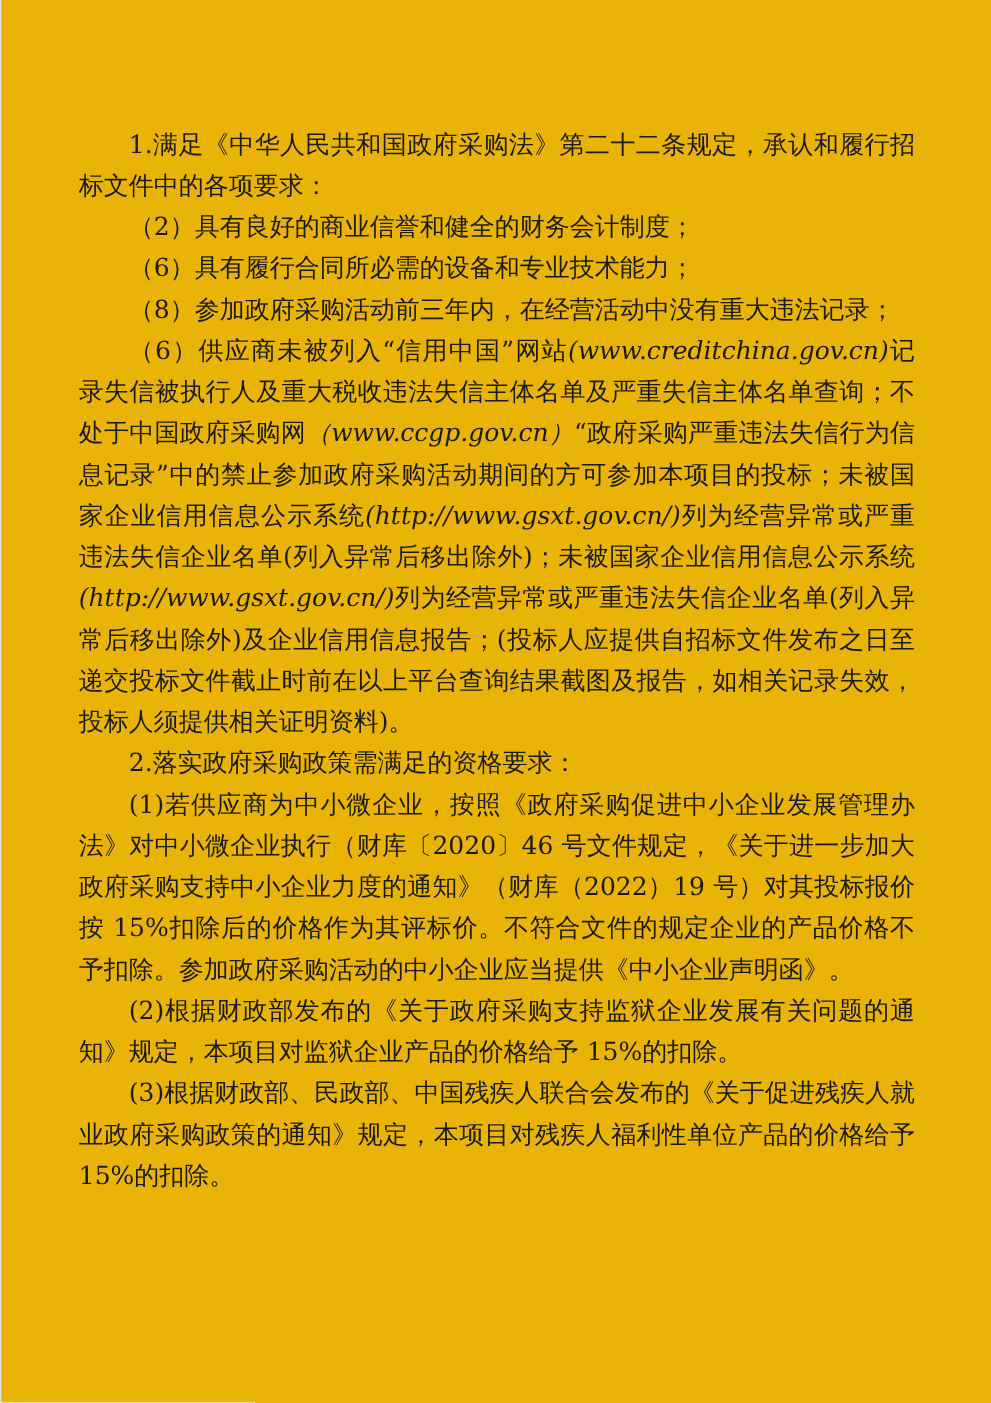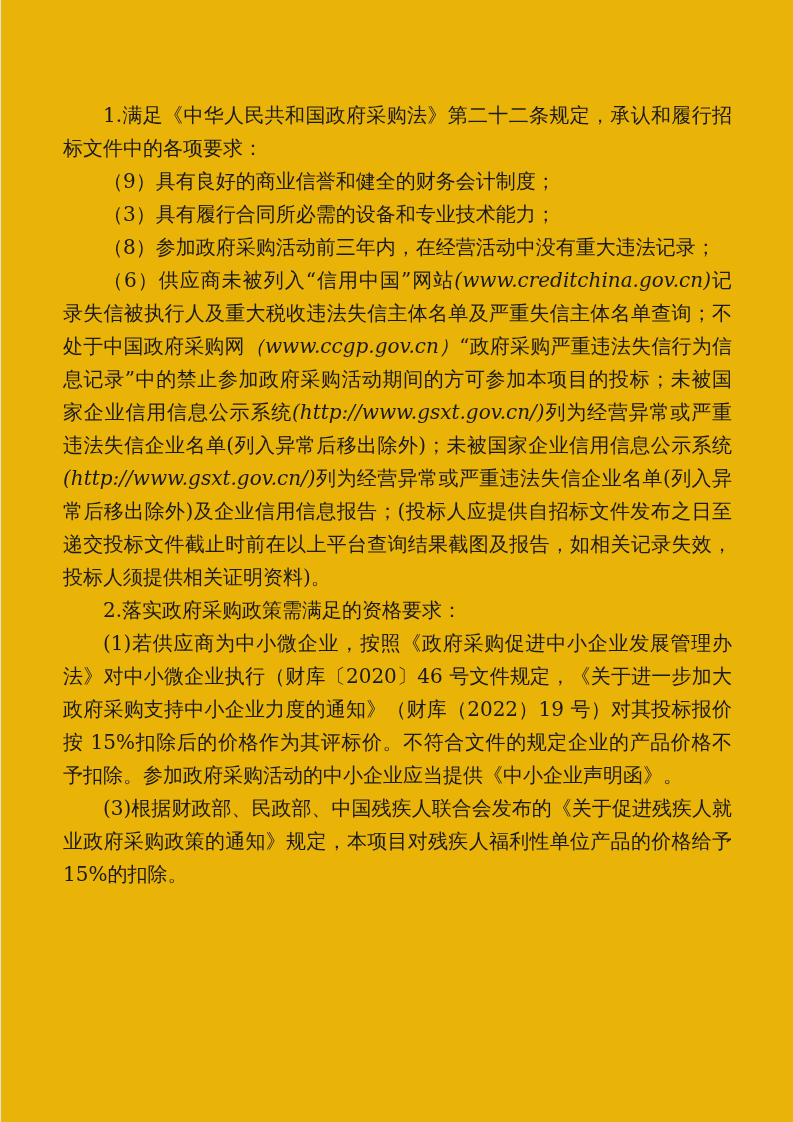--- a/index.html
+++ b/index.html
@@ -45,21 +45,22 @@
     font-style: italic;
   }
 </style>
 </head>
 <body>
 
 <div class="page">
   <div class="page-left-edge"></div>
   <main class="doc-body">
       <p class="para"><span>1.满足《中华人民共和国政府采购法》第二十二条规定，承认和履行招标文件中的各项要求：</span></p>
-      <p class="para"><span>（9）具有良好的商业信誉和健全的财务会计制度；</span></p>
-      <p class="para"><span>（3）具有履行合同所必需的设备和专业技术能力；</span></p>
+      <p class="para"><span>（2）具有良好的商业信誉和健全的财务会计制度；</span></p>
+      <p class="para"><span>（6）具有履行合同所必需的设备和专业技术能力；</span></p>
       <p class="para"><span>（8）参加政府采购活动前三年内，在经营活动中没有重大违法记录；</span></p>
       <p class="para"><span>（6）供应商未被列入“信用中国”网站</span><span class="nowrap">(www.creditchina.gov.cn)</span><span>记录失信被执行人及重大税收违法失信主体名单及严重失信主体名单查询；不处于中国政府采购网</span><span class="nowrap">（www.ccgp.gov.cn）</span><span>“政府采购严重违法失信行为信息记录”中的禁止参加政府采购活动期间的方可参加本项目的投标；未被国家企业信用信息公示系统</span><span class="nowrap">(http://www.gsxt.gov.cn/)</span><span>列为经营异常或严重违法失信企业名单(列入异常后移出除外)；未被国家企业信用信息公示系统</span><span class="nowrap">(http://www.gsxt.gov.cn/)</span><span>列为经营异常或严重违法失信企业名单(列入异常后移出除外)及企业信用信息报告；(投标人应提供自招标文件发布之日至递交投标文件截止时前在以上平台查询结果截图及报告，如相关记录失效，投标人须提供相关证明资料)。</span></p>
       <p class="para"><span>2.落实政府采购政策需满足的资格要求：</span></p>
       <p class="para"><span>(1)若供应商为中小微企业，按照《政府采购促进中小企业发展管理办法》对中小微企业执行（财库〔2020〕46 号文件规定，《关于进一步加大政府采购支持中小企业力度的通知》（财库（2022）19 号）对其投标报价按 15%扣除后的价格作为其评标价。不符合文件的规定企业的产品价格不予扣除。参加政府采购活动的中小企业应当提供《中小企业声明函》。</span></p>
+      <p class="para"><span>(2)根据财政部发布的《关于政府采购支持监狱企业发展有关问题的通知》规定，本项目对监狱企业产品的价格给予 15%的扣除。</span></p>
       <p class="para"><span>(3)根据财政部、民政部、中国残疾人联合会发布的《关于促进残疾人就业政府采购政策的通知》规定，本项目对残疾人福利性单位产品的价格给予 15%的扣除。</span></p>
     </main>
 </div>
 
 </body></html>

